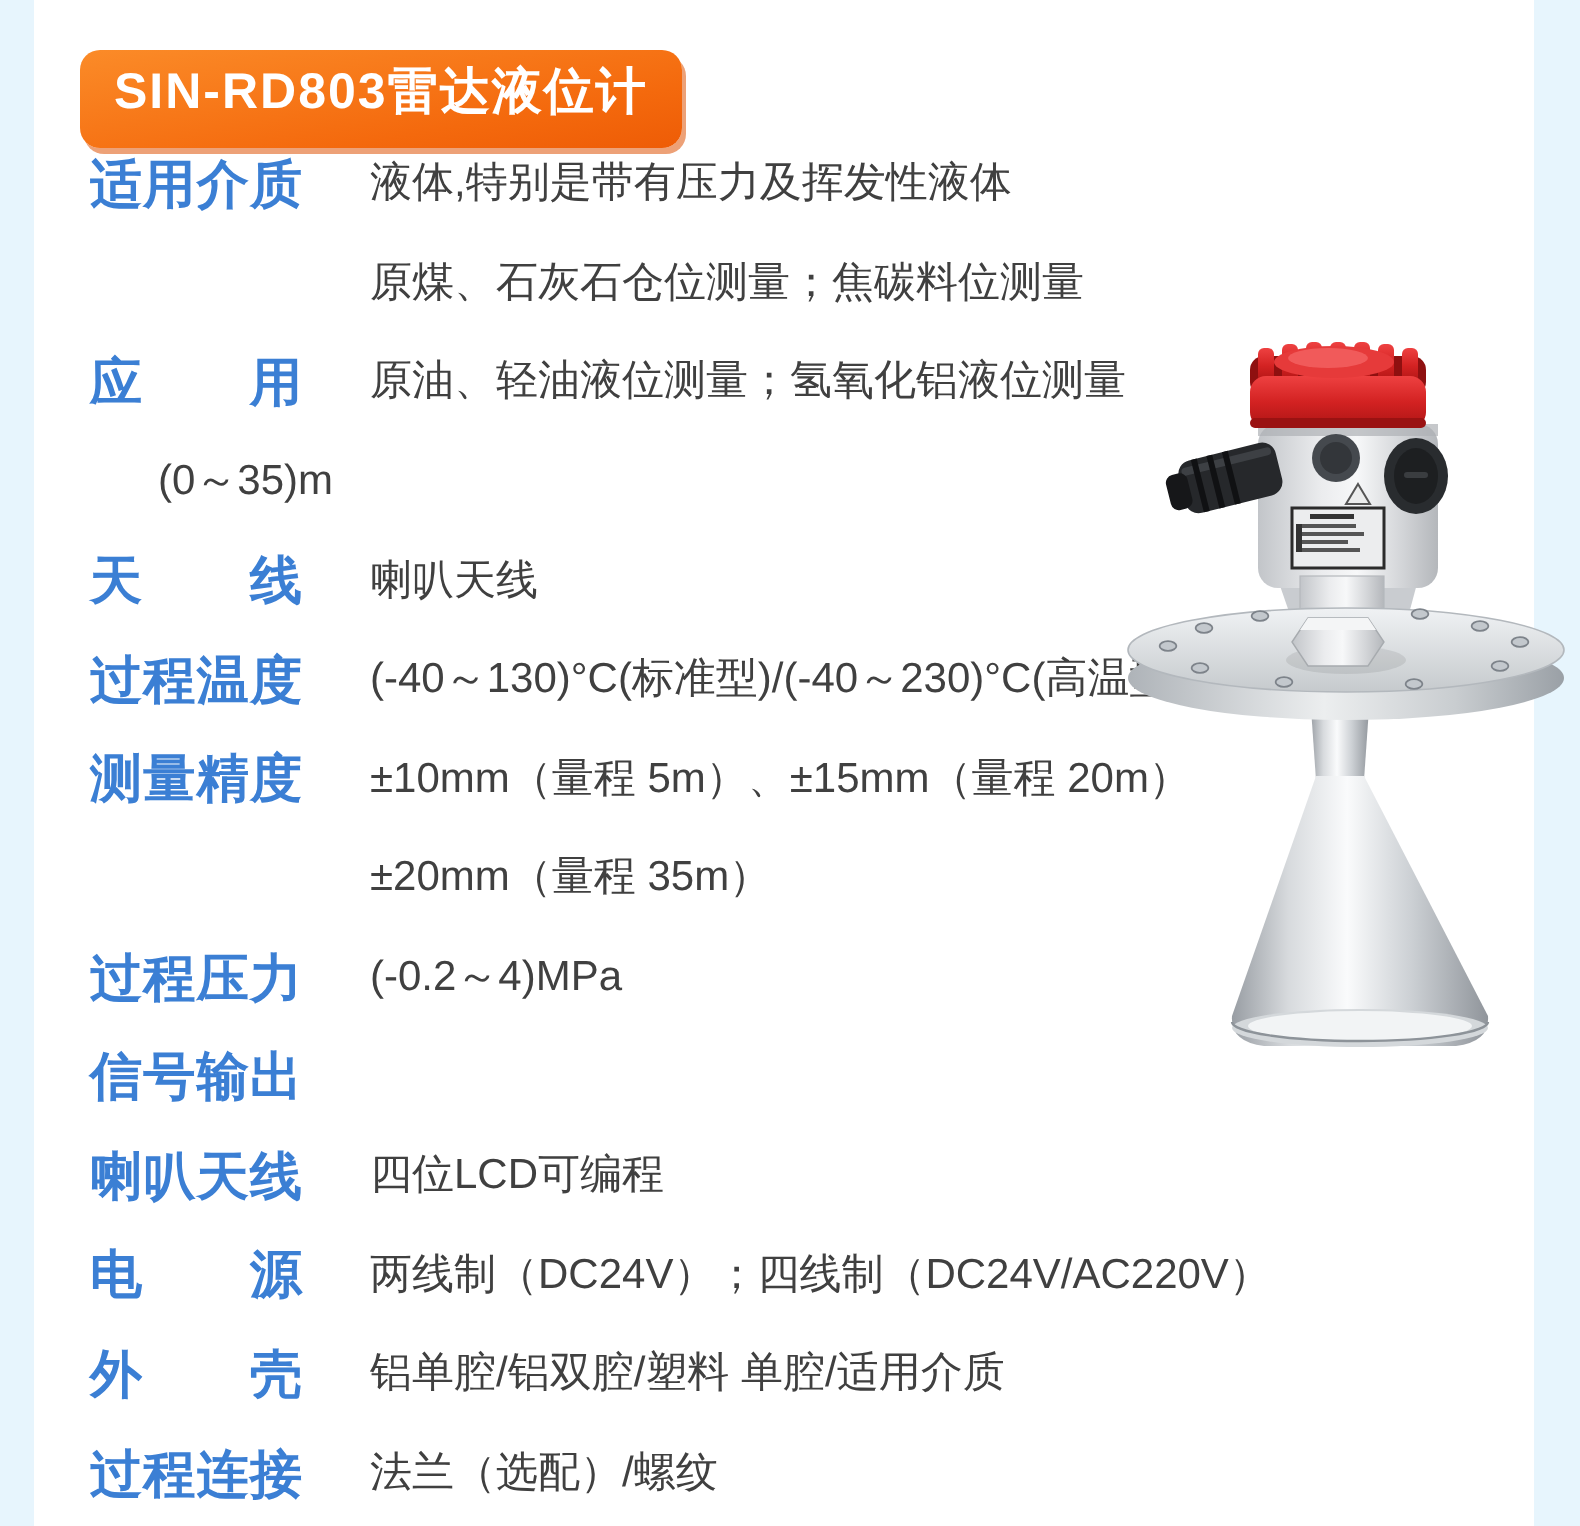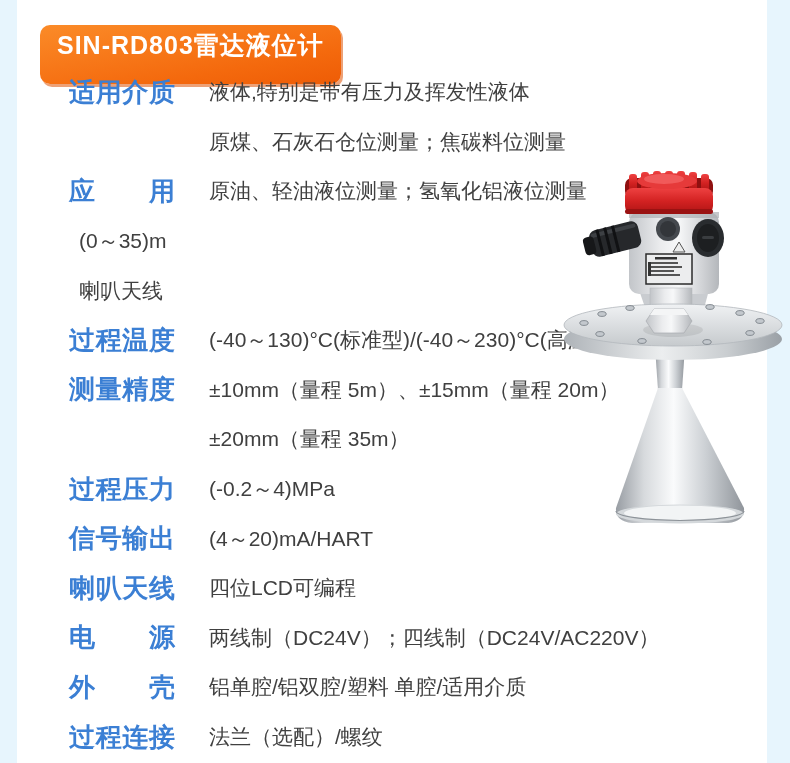--- a/index.html
+++ b/index.html
@@ -10,35 +10,34 @@
     position:relative;
     overflow:hidden;
   }
   .card {
     position:absolute; left:17px; top:0; width:750px; height:763px;
     background:#ffffff;
   }
   .badge {
     position:absolute; left:23px; top:25px;
     display:inline-block;
-    padding:4px 17px 22px 17px;
+    padding:4px 17px 12px 17px;
     background:linear-gradient(170deg,#fb8b28 0%,#f4690d 70%,#ee5c06 100%);
     box-shadow:2px 3px 0 rgba(222,84,8,0.55);
     border-radius:10px;
     color:#ffffff; font-size:25px; font-weight:bold; letter-spacing:1px;
     white-space:nowrap;
   }
   .specs { position:absolute; left:28px; top:67px; width:700px; }
   .spec-row { height:49.6px; display:flex; align-items:center; }
   .spec-label {
     width:106px; flex:0 0 106px;
     color:#3b7fd4; font-size:26px; font-weight:bold;
     text-align:justify; text-align-last:justify;
     line-height:1;
-    margin-left:24px;
   }
   .spec-value {
     margin-left:34px;
     color:#404040; font-size:21px;
     white-space:nowrap; line-height:1;
   }
   .product { position:absolute; left:545px; top:162px; width:240px; height:400px; z-index:5; }
 </style>
 </head>
 <body>
@@ -57,41 +56,41 @@
       <div class="spec-value">原煤、石灰石仓位测量；焦碳料位测量</div>
     </div>
     <div class="spec-row">
       <div class="spec-label">应用</div>
       <div class="spec-value">原油、轻油液位测量；氢氧化铝液位测量</div>
     </div>
     <div class="spec-row">
       <div class="spec-value">(0～35)m</div>
     </div>
     <div class="spec-row">
+      <div class="spec-label">天线</div>
       <div class="spec-value">喇叭天线</div>
     </div>
     <div class="spec-row">
       <div class="spec-label">过程温度</div>
       <div class="spec-value">(-40～130)°C(标准型)/(-40～230)°C(高温型)</div>
     </div>
     <div class="spec-row">
       <div class="spec-label">测量精度</div>
       <div class="spec-value">±10mm（量程 5m）、±15mm（量程 20m）</div>
     </div>
     <div class="spec-row">
       <div class="spec-label"></div>
       <div class="spec-value">±20mm（量程 35m）</div>
     </div>
     <div class="spec-row">
       <div class="spec-label">过程压力</div>
       <div class="spec-value">(-0.2～4)MPa</div>
     </div>
     <div class="spec-row">
       <div class="spec-label">信号输出</div>
-      <div class="spec-value">(4～20)mA/HART</div>
     </div>
     <div class="spec-row">
       <div class="spec-label">喇叭天线</div>
       <div class="spec-value">四位LCD可编程</div>
     </div>
     <div class="spec-row">
       <div class="spec-label">电源</div>
       <div class="spec-value">两线制（DC24V）；四线制（DC24V/AC220V）</div>
     </div>
     <div class="spec-row">

